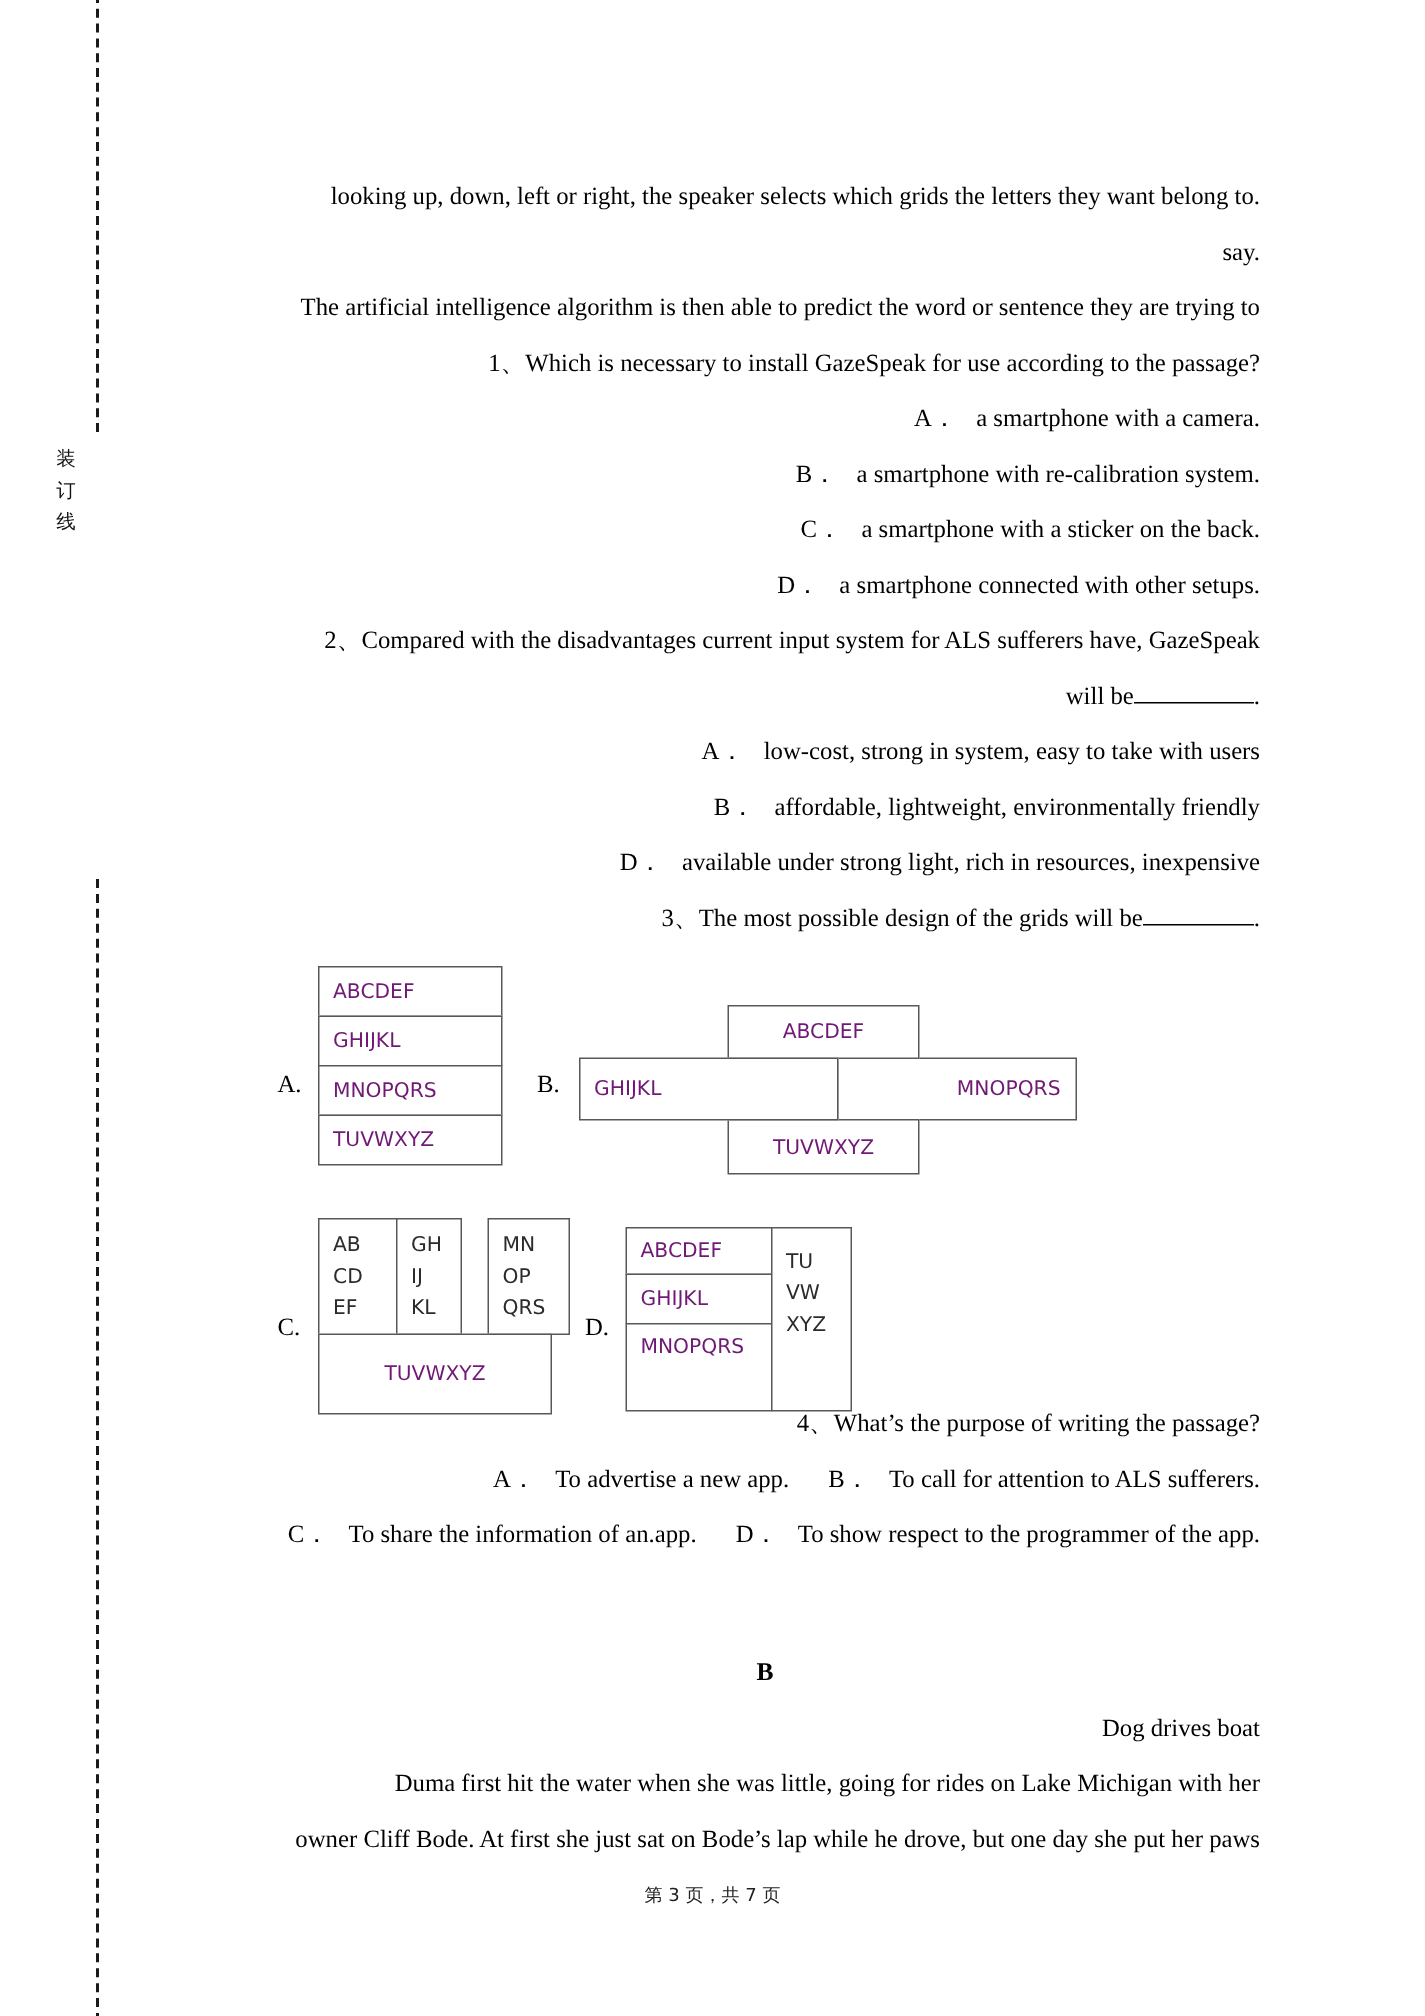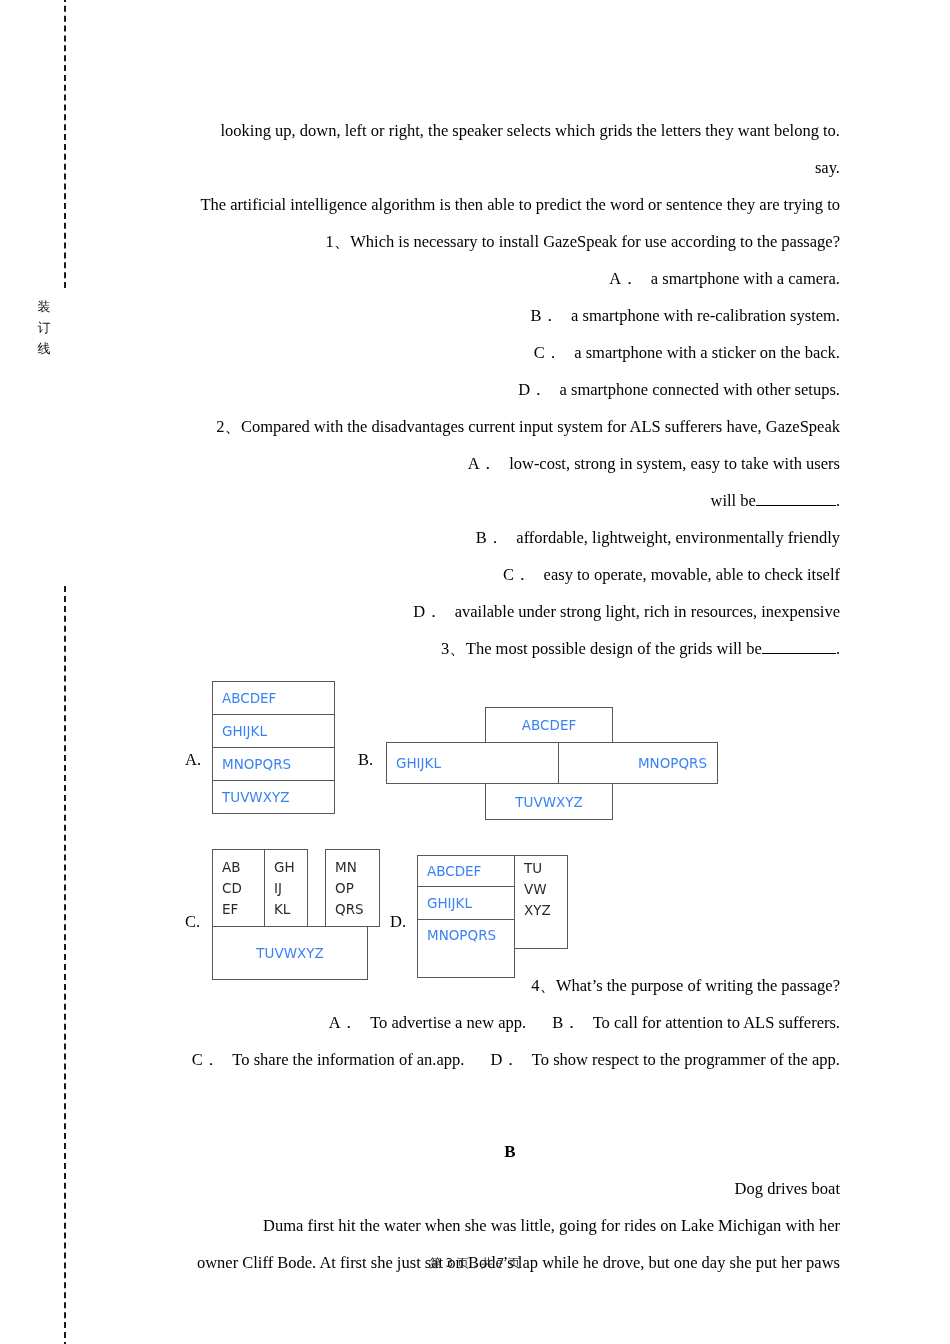--- a/index.html
+++ b/index.html
@@ -88,21 +88,21 @@
     font-size: 16.5px;
     font-family: "Liberation Serif", "DejaVu Serif", serif;
   }
   .gbox {
     position: absolute;
     box-sizing: border-box;
     border: 1px solid #58585a;
     background: #ffffff;
     font-family: "DejaVu Sans", sans-serif;
     font-size: 13.5px;
-    color: #3b82f6;
+    color: #701a75;
     display: flex;
     align-items: center;
   }
   .gbox.lead { padding-left: 9px; }
   .gbox.ctr  { justify-content: center; }
   .cell-stack {
     position: absolute;
     box-sizing: border-box;
     border: 1px solid #58585a;
     background: #fff;
@@ -145,24 +145,23 @@
     <p class="line">say.</p>
     <p class="line">The artificial intelligence algorithm is then able to predict the word or sentence they are trying to</p>
 
     <p class="line"><span>1、</span><span>Which is necessary to install GazeSpeak for use according to the passage?</span></p>
     <p class="line"><span>A．</span><span class="opt-gap"></span><span>a smartphone with a camera.</span></p>
     <p class="line"><span>B．</span><span class="opt-gap"></span><span>a smartphone with re-calibration system.</span></p>
     <p class="line"><span>C．</span><span class="opt-gap"></span><span>a smartphone with a sticker on the back.</span></p>
     <p class="line"><span>D．</span><span class="opt-gap"></span><span>a smartphone connected with other setups.</span></p>
 
     <p class="line"><span>2、</span><span>Compared with the disadvantages current input system for ALS sufferers have, GazeSpeak</span></p>
+    <p class="line"><span>will be</span><span class="blank-ul blank-80"></span><span>.</span></p>
     <p class="line"><span>A．</span><span class="opt-gap"></span><span>low-cost, strong in system, easy to take with users</span></p>
-    <p class="line"><span>will be</span><span class="blank-ul blank-80"></span><span>.</span></p>
     <p class="line"><span>B．</span><span class="opt-gap"></span><span>affordable, lightweight, environmentally friendly</span></p>
-    <p class="line"><span>C．</span><span class="opt-gap"></span><span>easy to operate, movable, able to check itself</span></p>
     <p class="line"><span>D．</span><span class="opt-gap"></span><span>available under strong light, rich in resources, inexpensive</span></p>
 
     <p class="line"><span>3、</span><span>The most possible design of the grids will be</span><span class="blank-ul blank-74"></span><span>.</span></p>
 
     <div class="diagrams">
 
       <span class="dlabel" style="left:5px; top:83px;">A.</span>
       <div class="gbox lead" style="left:32px; top:14px; width:123px; height:34px;">
           <span>ABCDEF</span>
         </div>
@@ -213,21 +212,21 @@
       <span class="dlabel" style="left:210px; top:245px;">D.</span>
       <div class="gbox lead" style="left:237px; top:188px; width:98px; height:32px;">
           <span>ABCDEF</span>
         </div>
       <div class="gbox lead" style="left:237px; top:219px; width:98px; height:34px;">
           <span>GHIJKL</span>
         </div>
       <div class="gbox lead" style="left:237px; top:252px; width:98px; height:59px; align-items:flex-start; padding-top:7px;">
           <span>MNOPQRS</span>
         </div>
-      <div class="cell-stack" style="left:334px; top:188px; width:54px; height:94px; padding-top:2px;">
+      <div class="cell-stack" style="left:334px; top:188px; width:54px; height:123px; padding-top:12px;">
         <div>TU</div>
         <div>VW</div>
         <div>XYZ</div>
       </div>
 
     </div>
 
     <p class="line"><span>4、</span><span>What’s the purpose of writing the passage?</span></p>
     <p class="line"><span>A．</span><span class="opt-gap"></span><span>To advertise a new app.</span><span class="opt-gap" style="width:26px;"></span><span>B．</span><span class="opt-gap"></span><span>To call for attention to ALS sufferers.</span></p>
     <p class="line"><span>C．</span><span class="opt-gap"></span><span>To share the information of an.app.</span><span class="opt-gap" style="width:26px;"></span><span>D．</span><span class="opt-gap"></span><span>To show respect to the programmer of the app.</span></p>

